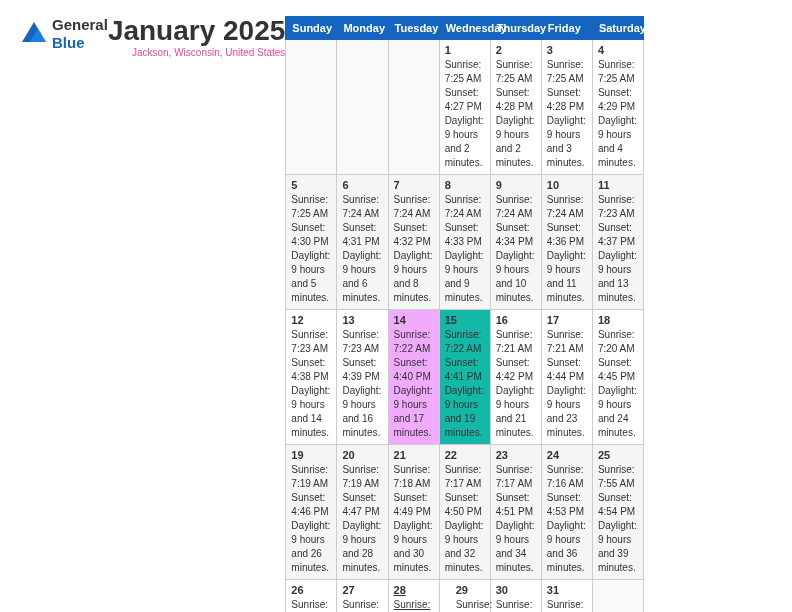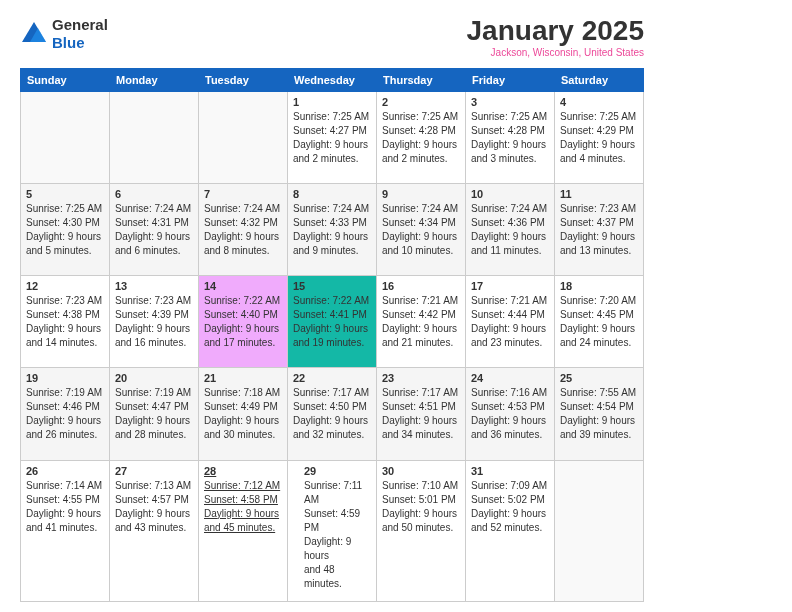--- a/index.html
+++ b/index.html
@@ -8,21 +8,21 @@
       background: #fff;
       width: 792px;
       height: 612px;
       overflow: hidden;
     }
     .page {
       width: 664px;
       height: 612px;
       padding: 16px 20px 10px 20px;
       display: flex;
-      flex-direction: column;
+      flex-direction: row;
     }
     .header {
       display: flex;
       justify-content: space-between;
       align-items: flex-start;
       margin-bottom: 10px;
     }
     .logo {
       display: flex;
       align-items: center;

